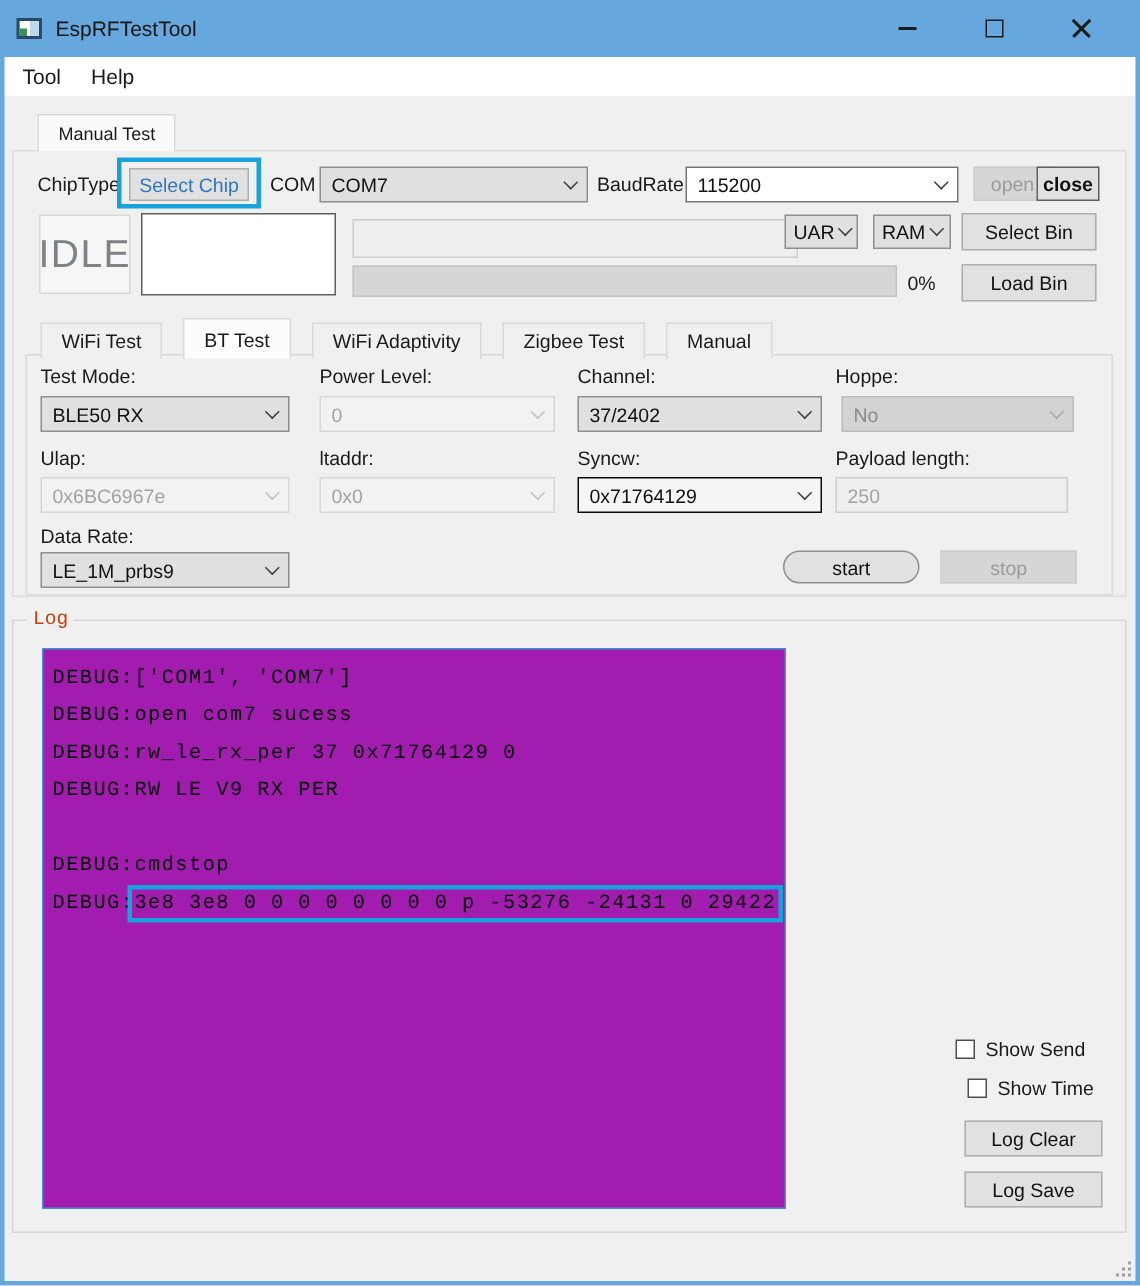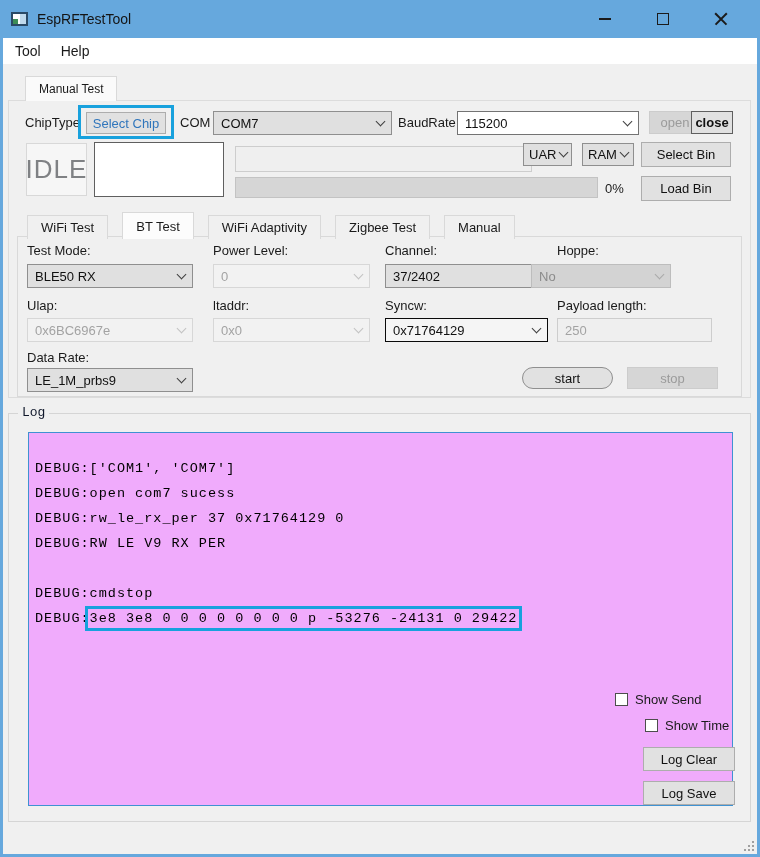--- a/index.html
+++ b/index.html
@@ -56,22 +56,22 @@
   .progress { position:absolute; left:235px; top:177px; width:363px; height:21px; background:#d6d6d6; border:1px solid #c3c3c3; }
 
   
   .inner-tabs { position:absolute; left:27px; top:212px; display:flex; align-items:flex-end; z-index:3; }
   .itab { height:24px; padding:0 13px; background:#f0f0f0; border:1px solid #d9d9d9; border-bottom:none; display:flex; align-items:center; font-size:13px; margin-right:14px; }
   .itab.active { height:27px; background:#fcfcfc; position:relative; z-index:4; }
   .pane-inner { position:absolute; left:17px; top:236px; width:725px; height:161px; border:1px solid #d9d9d9; background:#f0f0f0; }
 
   
   .groupbox { position:absolute; left:8px; top:413px; width:743px; height:409px; border:1px solid #d5d5d5; }
-  .group-legend { position:absolute; left:18px; top:405px; background:#f0f0f0; padding:0 4px; font-family:"Liberation Mono", monospace; font-size:13px; color:#0f172a; z-index:2; }
-  .log-area { position:absolute; left:28px; top:432px; width:705px; height:374px; background:#f0abfc; border:1px solid #3f92d2; padding:23px 6px; overflow:hidden; }
+  .group-legend { position:absolute; left:18px; top:405px; background:#f0f0f0; padding:0 4px; font-family:"Liberation Mono", monospace; font-size:13px; color:#c2410c; z-index:2; }
+  .log-area { position:absolute; left:28px; top:432px; width:496px; height:374px; background:#a21caf; border:1px solid #3f92d2; padding:7px 6px; overflow:hidden; }
   .log-line { font-family:"Liberation Mono", monospace; font-size:13.5px; letter-spacing:1px; line-height:25px; min-height:25px; white-space:nowrap; color:#000; }
   .hl-span { outline:3px solid #18a1dd; outline-offset:2px; }
 
   .checkbox-row { position:absolute; display:flex; align-items:center; gap:7px; font-size:13px; }
   .cb { width:13px; height:13px; background:#fff; border:1px solid #4d4d4d; flex:none; }
   .resize-grip { position:absolute; right:6px; bottom:6px; width:10px; height:10px; }
   .resize-grip i { position:absolute; width:2px; height:2px; background:#9f9f9f; }
 </style>
 </head>
 <body>
@@ -154,21 +154,21 @@
     <span class="chev"></span>
   </div>
   <div class="combo dis-light" style="left:213px; top:264px; width:157px;">
     <span>0</span>
     <span class="chev"></span>
   </div>
   <div class="combo" style="left:385px; top:264px; width:163px;">
     <span>37/2402</span>
     <span class="chev"></span>
   </div>
-  <div class="combo dis-gray" style="left:531px; top:264px; width:140px;">
+  <div class="combo dis-gray" style="left:561px; top:264px; width:155px;">
     <span>No</span>
     <span class="chev"></span>
   </div>
 
   <div class="label" style="left:27px; top:298px;">Ulap:</div>
   <div class="label" style="left:213px; top:298px;">ltaddr:</div>
   <div class="label" style="left:385px; top:298px;">Syncw:</div>
   <div class="label" style="left:557px; top:298px;">Payload length:</div>
 
   <div class="combo dis-light" style="left:27px; top:318px; width:166px;">
@@ -198,21 +198,21 @@
   <div class="log-area">
     <div class="log-line">DEBUG:['COM1', 'COM7']</div>
     <div class="log-line">DEBUG:open com7 sucess</div>
     <div class="log-line">DEBUG:rw_le_rx_per 37 0x71764129 0</div>
     <div class="log-line">DEBUG:RW LE V9 RX PER</div>
     <div class="log-line"></div>
     <div class="log-line">DEBUG:cmdstop</div>
     <div class="log-line"><span>DEBUG:</span><span class="hl-span">3e8 3e8 0 0 0 0 0 0 0 0 p -53276 -24131 0 29422</span></div>
   </div>
 
-  <div class="checkbox-row" style="left:615px; top:692px;">
+  <div class="checkbox-row" style="left:637px; top:692px;">
     <span class="cb"></span>
     <span>Show Send</span>
   </div>
   <div class="checkbox-row" style="left:645px; top:718px;">
     <span class="cb"></span>
     <span>Show Time</span>
   </div>
   <div class="btn" style="left:643px; top:747px; width:92px; height:24px;">Log Clear</div>
   <div class="btn" style="left:643px; top:781px; width:92px; height:24px;">Log Save</div>
 

